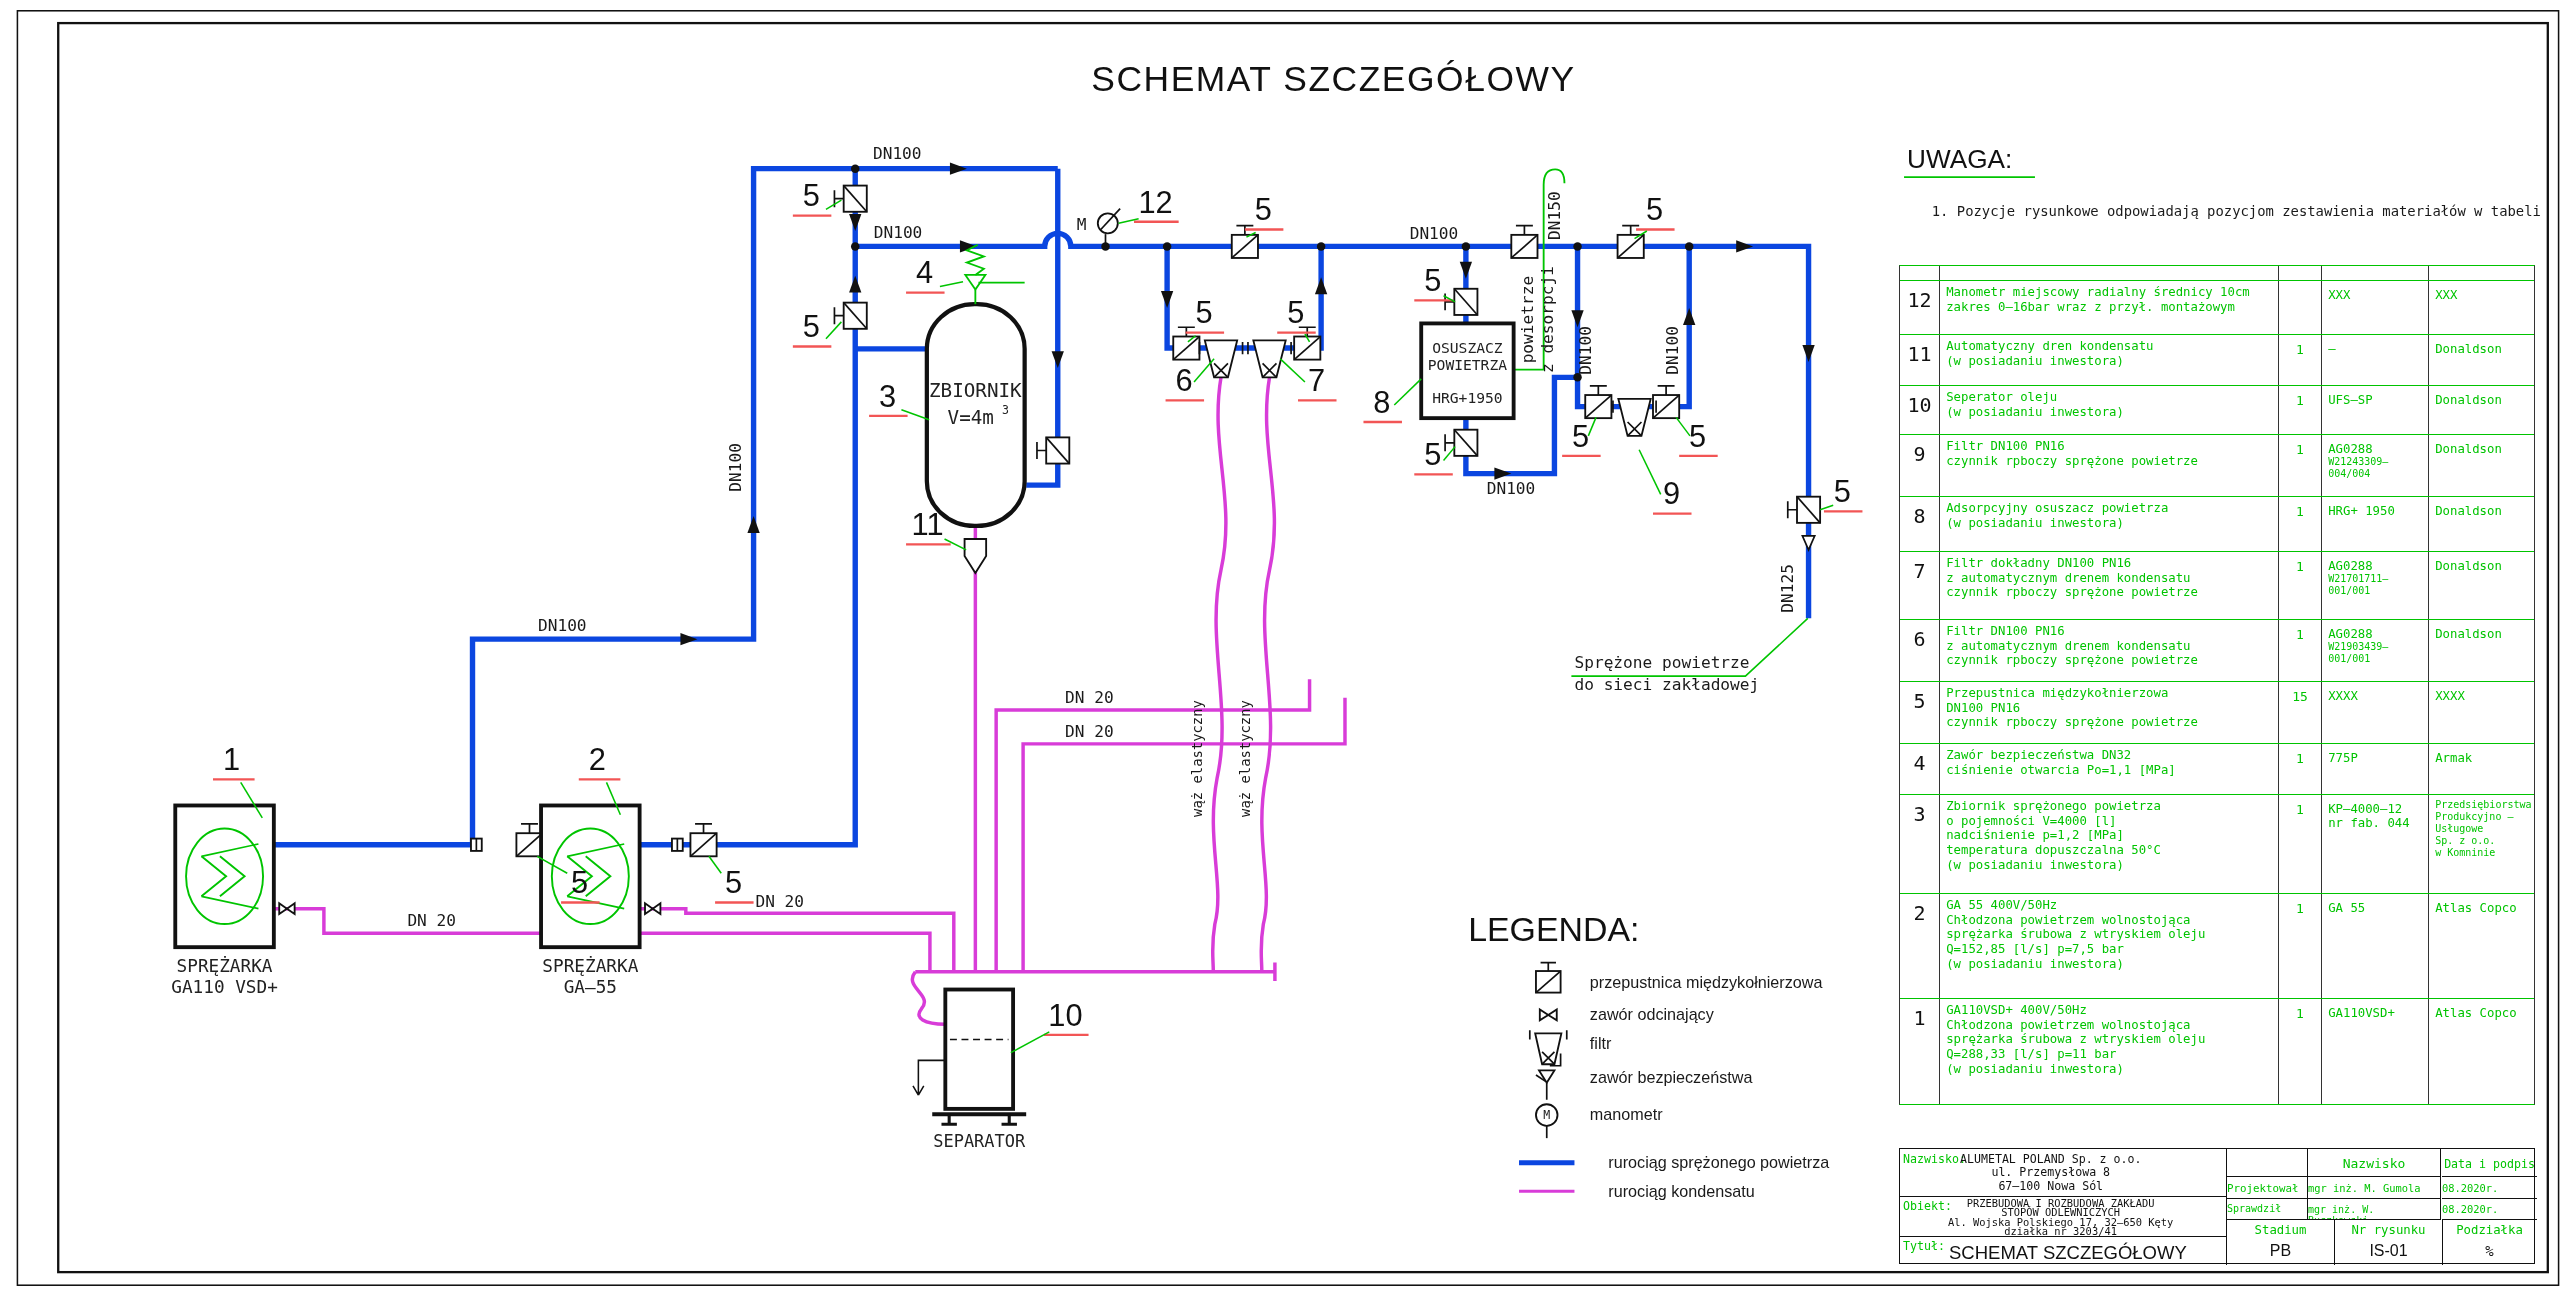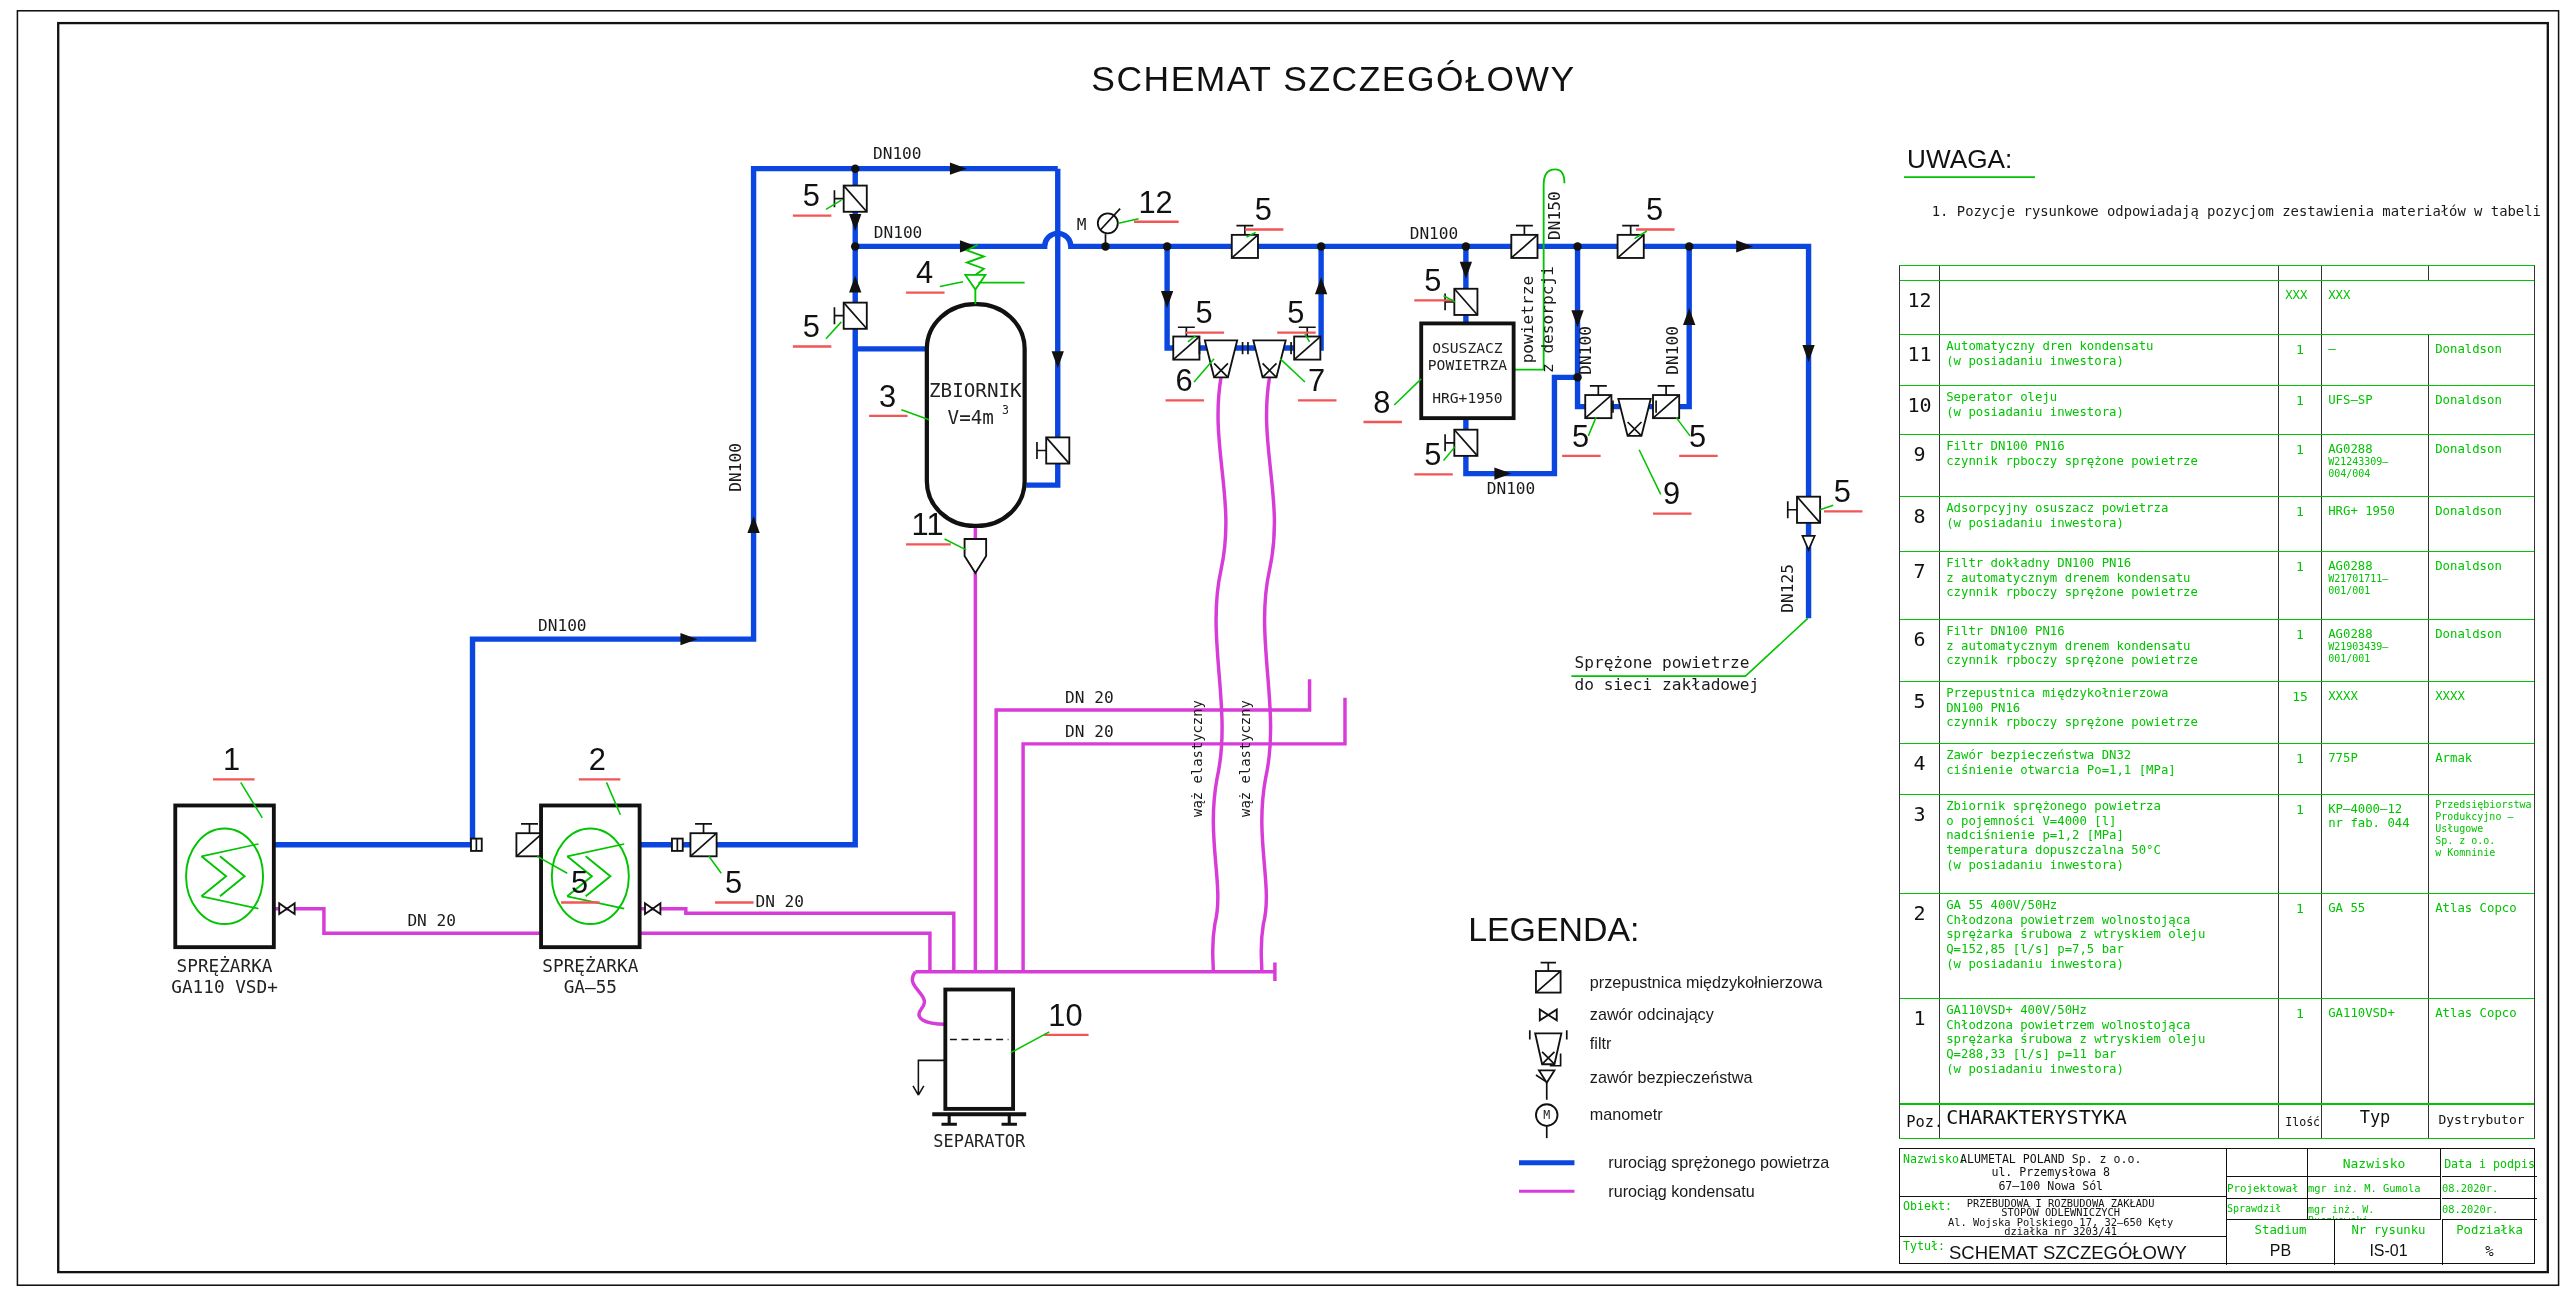--- a/index.html
+++ b/index.html
@@ -465,20 +465,24 @@
 <div class="mtable">
       <div class="trow" style="height: 15.4px;">
         <div class="tc c-poz"></div>
         <div class="tc c-desc"></div>
         <div class="tc c-qty"></div>
         <div class="tc c-typ"></div>
         <div class="tc c-dist"></div>
       </div>
       <div class="trow" style="height: 54px;">
         <div class="tc c-poz">12</div>
+        <div class="tc c-desc">
+          <div>Manometr miejscowy radialny średnicy 10cm</div>
+          <div>zakres 0–16bar wraz z przył. montażowym</div>
+        </div>
         <div class="tc c-qty"></div>
         <div class="tc c-typ">
           <div>XXX</div>
         </div>
         <div class="tc c-dist">
           <div>XXX</div>
         </div>
       </div>
       <div class="trow" style="height: 51px;">
         <div class="tc c-poz">11</div>
@@ -649,27 +653,20 @@
           <div>Q=288,33 [l/s]   p=11 bar</div>
           <div>(w posiadaniu inwestora)</div>
         </div>
         <div class="tc c-qty">1</div>
         <div class="tc c-typ">
           <div>GA110VSD+</div>
         </div>
         <div class="tc c-dist">
           <div>Atlas Copco</div>
         </div>
-      </div>
-      <div class="trow thead" style="height: 34px; border-top: 1.5px solid rgb(0, 196, 0);">
-        <div class="tc c-poz">Poz.</div>
-        <div class="tc c-desc">CHARAKTERYSTYKA</div>
-        <div class="tc c-qty">Ilość</div>
-        <div class="tc c-typ">Typ</div>
-        <div class="tc c-dist">Dystrybutor</div>
       </div>
     </div>
 
 <div class="tb">
 
   <div class="cell" style="left:0;top:0;width:327px;height:48px;">
     <span class="lab" style="position:absolute;left:3.1px;top:3.1px;">Nazwisko:</span>
     <div class="val" style="position:absolute;left:60px;top:3.9px;font-size:11.6px;line-height:13.5px;">
           <div>ALUMETAL POLAND Sp. z o.o.</div>
           <div>ul. Przemysłowa 8</div>

